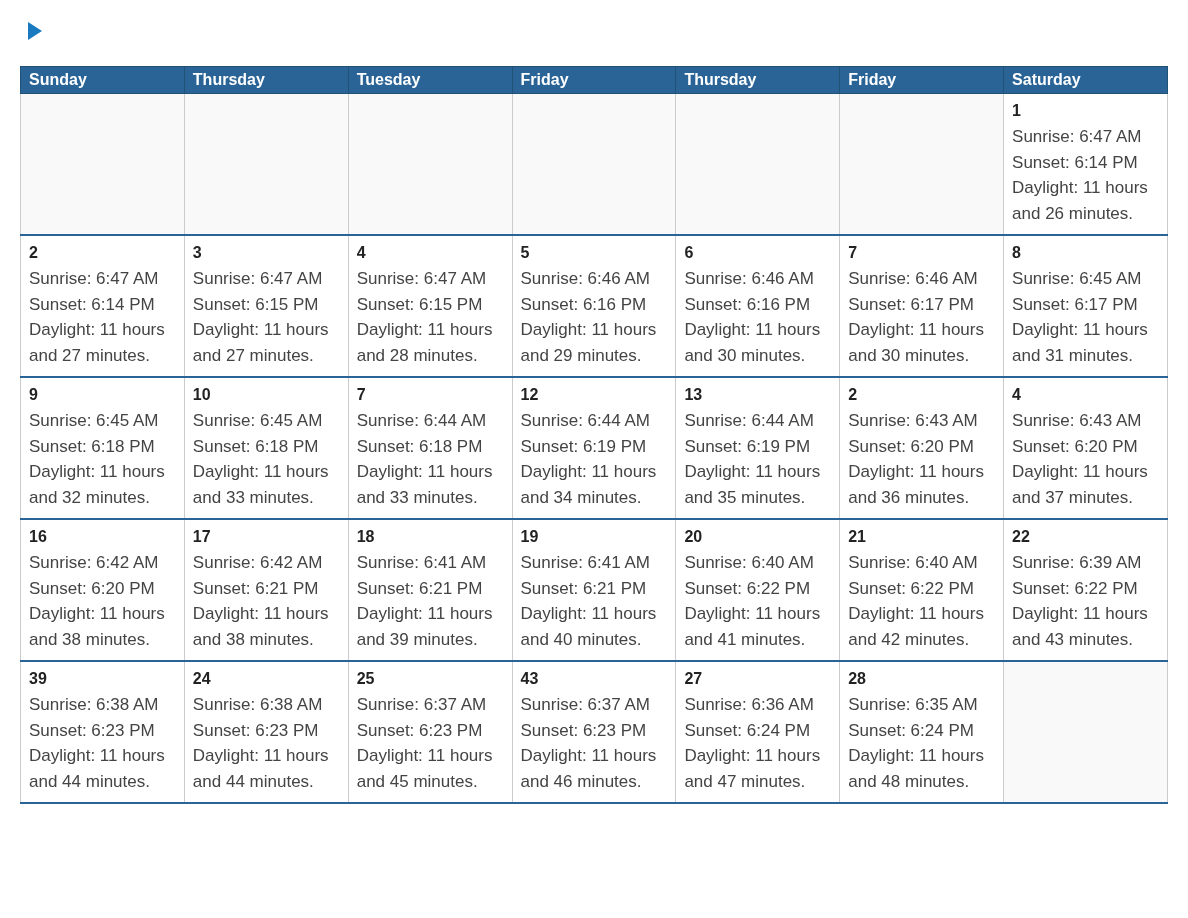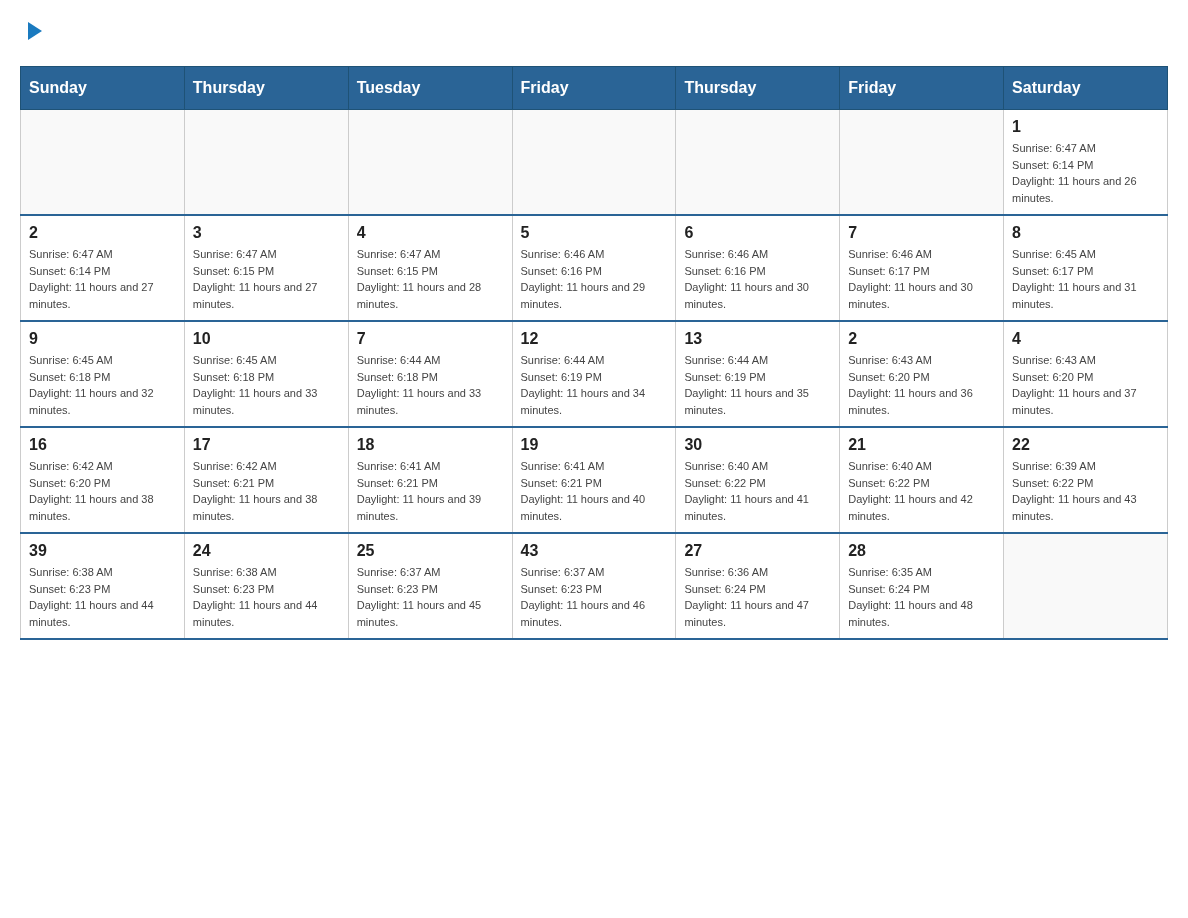--- a/index.html
+++ b/index.html
@@ -9,21 +9,21 @@
     
     .title-section { text-align: right; }
     .calendar-title { font-size: 52px; font-weight: normal; color: #222; }
     .calendar-subtitle { font-size: 22px; color: #555; margin-top: 4px; }
     
     .calendar { width: 100%; border-collapse: collapse; }
     
     .calendar thead th {
       background-color: #2a6496;
       color: #fff;
-      padding: 12px 8px;
+      padding: 4px 8px;
       text-align: left;
       font-size: 16px;
       border: 1px solid #1e5276;
     }
     
     .calendar tbody td {
       vertical-align: top;
       padding: 8px;
       border: 1px solid #ccc;
       width: 14.28%;
@@ -38,21 +38,21 @@
     
     .day-number {
       font-size: 16px;
       font-weight: bold;
       color: #222;
       margin-bottom: 4px;
       display: block;
     }
     
     .day-info {
-      font-size: 11px;
+      font-size: 17px;
       color: #444;
       line-height: 1.5;
     }
     
     .empty-cell { background: #f9f9f9; }
     
     .logo-wrapper { display: flex; flex-direction: column; align-items: flex-start; }
     .logo-line1 { display: flex; align-items: center; }
     .logo-general { font-size: 24px; font-weight: bold; color: #333; letter-spacing: -0.5px; }
     .logo-arrow { display: inline-block; margin-left: 4px; margin-top: 0px; }
@@ -176,21 +176,21 @@
         </td>
         <td>
           <span class="day-number">18</span>
           <div class="day-info">Sunrise: 6:41 AM<br>Sunset: 6:21 PM<br>Daylight: 11 hours and 39 minutes.</div>
         </td>
         <td>
           <span class="day-number">19</span>
           <div class="day-info">Sunrise: 6:41 AM<br>Sunset: 6:21 PM<br>Daylight: 11 hours and 40 minutes.</div>
         </td>
         <td>
-          <span class="day-number">30</span>
+          <span class="day-number">20</span>
           <div class="day-info">Sunrise: 6:40 AM<br>Sunset: 6:22 PM<br>Daylight: 11 hours and 41 minutes.</div>
         </td>
         <td>
           <span class="day-number">21</span>
           <div class="day-info">Sunrise: 6:40 AM<br>Sunset: 6:22 PM<br>Daylight: 11 hours and 42 minutes.</div>
         </td>
         <td>
           <span class="day-number">22</span>
           <div class="day-info">Sunrise: 6:39 AM<br>Sunset: 6:22 PM<br>Daylight: 11 hours and 43 minutes.</div>
         </td>

